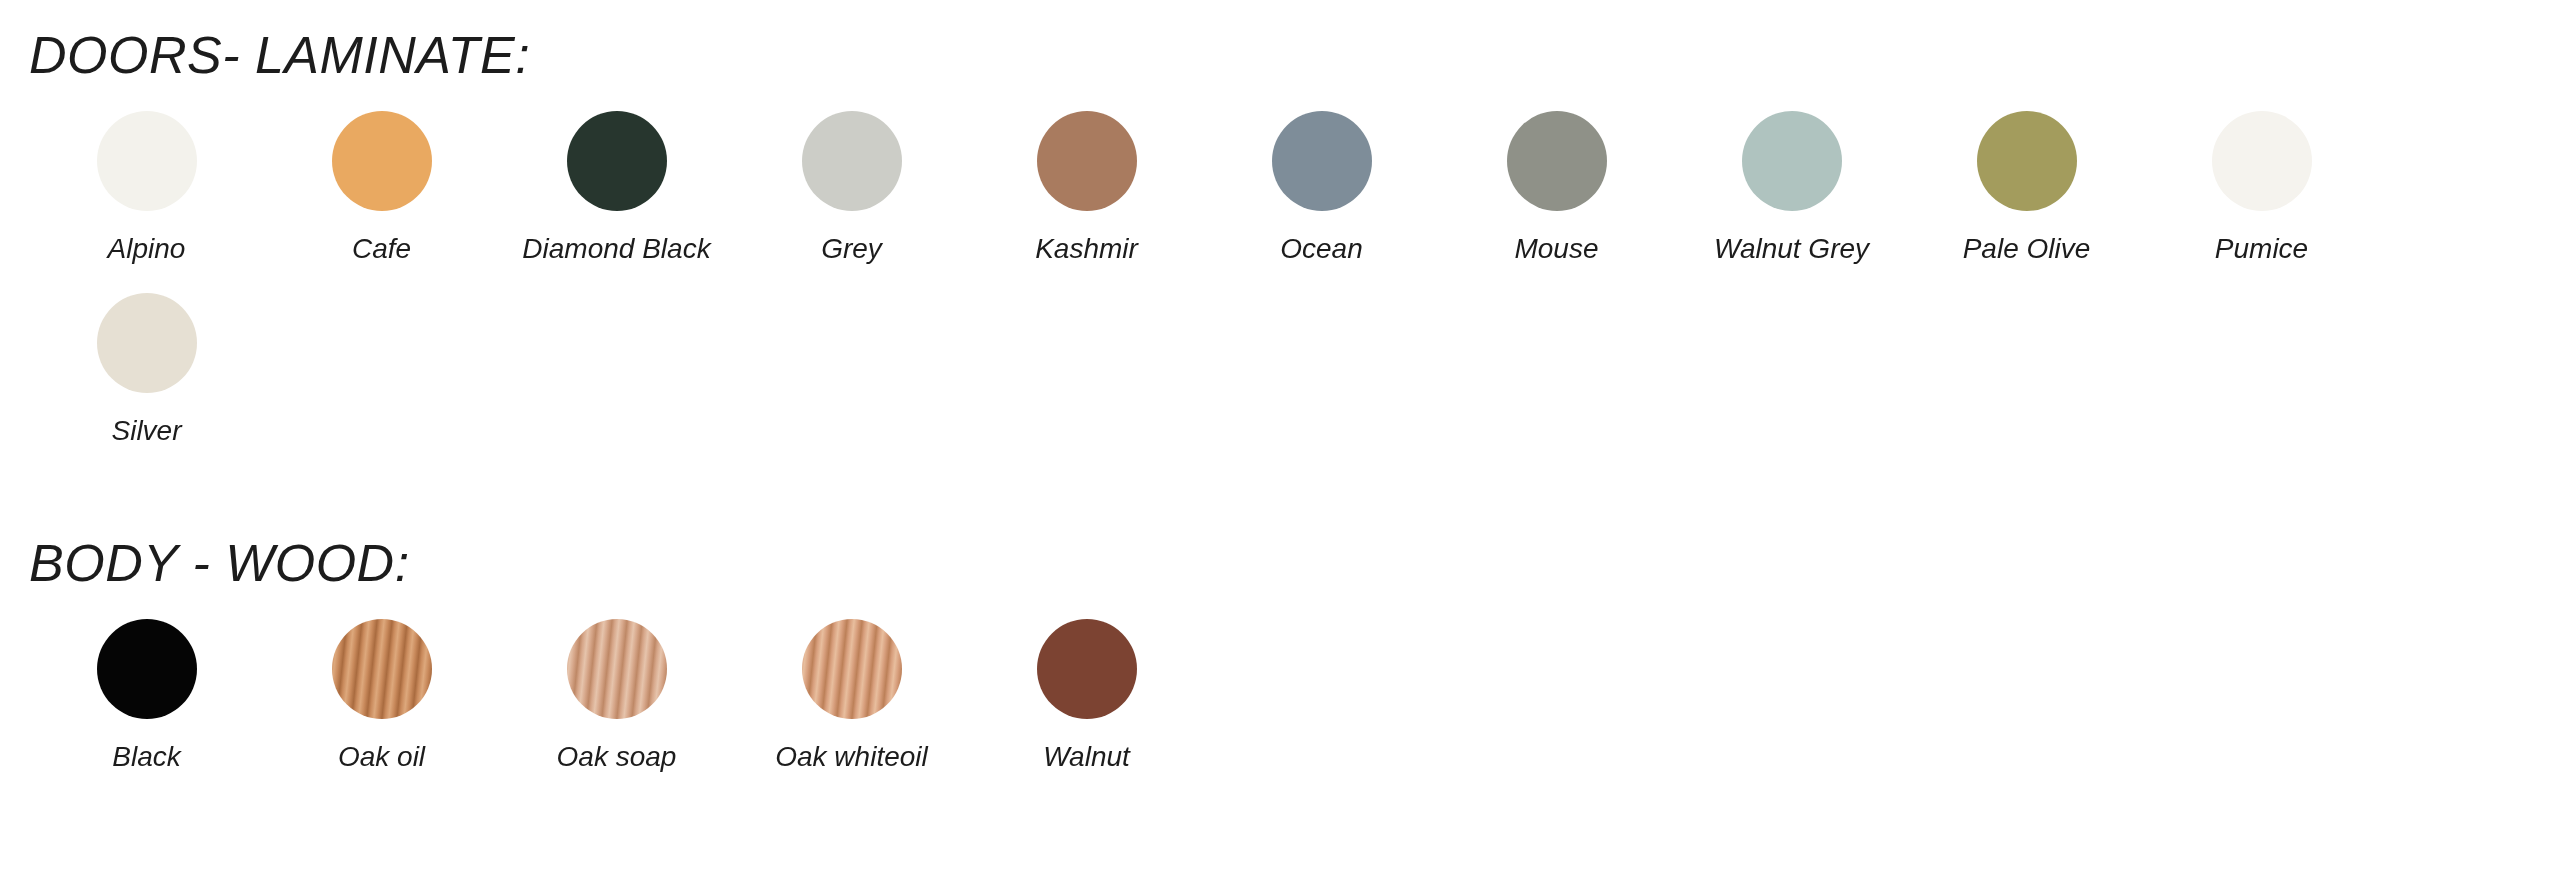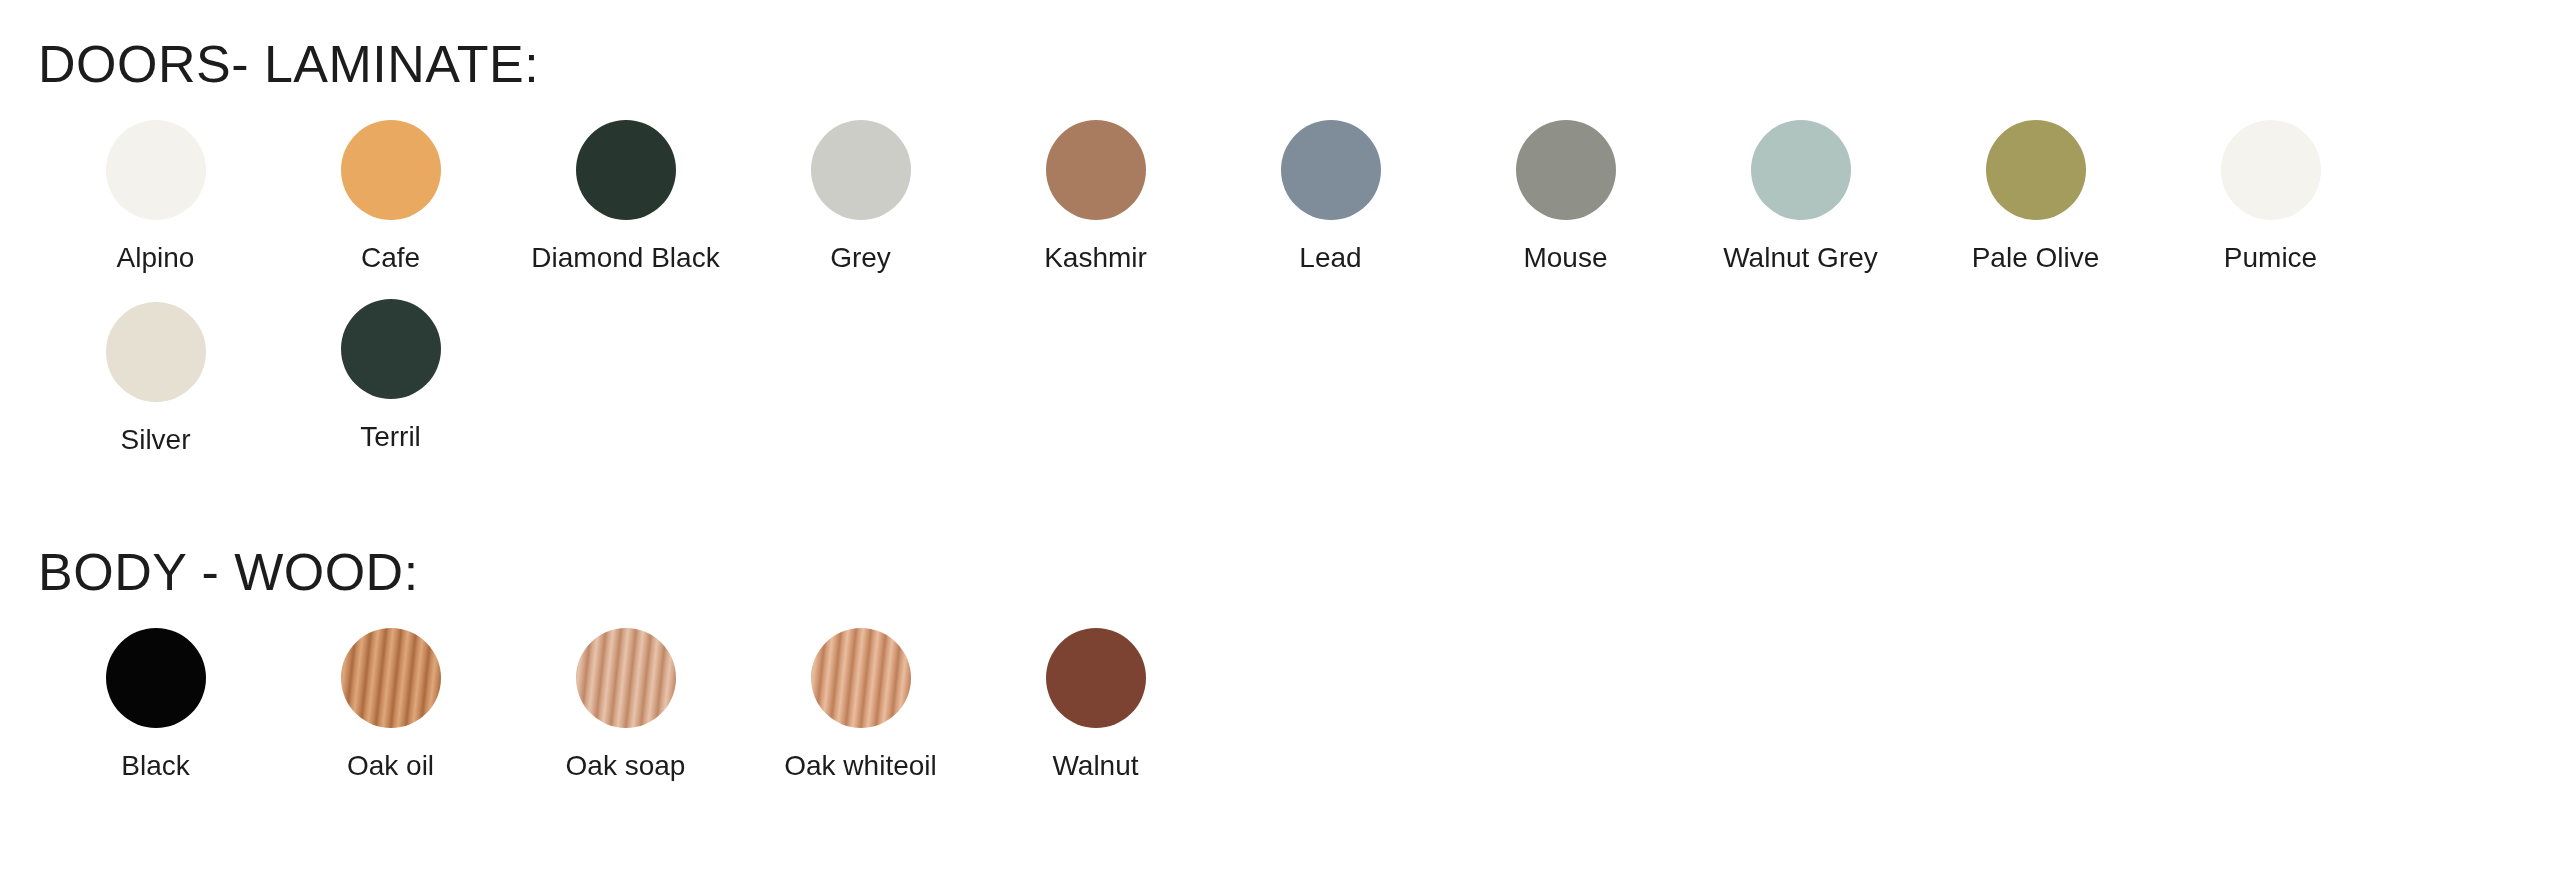--- a/index.html
+++ b/index.html
@@ -12,22 +12,23 @@
     overflow: hidden;
   }
   body {
     font-family: "Liberation Sans", "DejaVu Sans", sans-serif;
     color: #1a1a1a;
     -webkit-font-smoothing: antialiased;
   }
   .page {
     width: 2560px;
     height: 886px;
-    padding: 16px;
+    padding: 7px;
     position: relative;
+    font-style: italic;
   }
   .section { position: relative; }
   .section-title {
     font-size: 52px;
     font-weight: 400;
     letter-spacing: 0.5px;
     color: #1c1c1c;
     margin: 0;
     padding: 0 0 0 22px;
     line-height: 1;
@@ -94,45 +95,41 @@
         <div class="swatch swatch-row-1">
           <span class="swatch-dot" style="background-color: rgb(204, 205, 199);"></span>
           <span class="swatch-label">Grey</span>
         </div>
         <div class="swatch swatch-row-1">
           <span class="swatch-dot" style="background-color: rgb(169, 123, 95);"></span>
           <span class="swatch-label">Kashmir</span>
         </div>
         <div class="swatch swatch-row-1">
           <span class="swatch-dot" style="background-color: rgb(126, 141, 153);"></span>
-          <span class="swatch-label">Lead</span>
+          <span class="swatch-label">Ocean</span>
         </div>
         <div class="swatch swatch-row-1">
           <span class="swatch-dot" style="background-color: rgb(143, 145, 136);"></span>
           <span class="swatch-label">Mouse</span>
         </div>
         <div class="swatch swatch-row-1">
           <span class="swatch-dot" style="background-color: rgb(175, 195, 191);"></span>
           <span class="swatch-label">Walnut Grey</span>
         </div>
         <div class="swatch swatch-row-1">
           <span class="swatch-dot" style="background-color: rgb(163, 156, 93);"></span>
           <span class="swatch-label">Pale Olive</span>
         </div>
         <div class="swatch swatch-row-1">
           <span class="swatch-dot" style="background-color: rgb(245, 243, 238);"></span>
           <span class="swatch-label">Pumice</span>
         </div>
         <div class="swatch swatch-row-1">
           <span class="swatch-dot" style="background-color: rgb(230, 224, 211);"></span>
           <span class="swatch-label">Silver</span>
-        </div>
-        <div class="swatch swatch-row-2">
-          <span class="swatch-dot" style="background-color: rgb(43, 59, 53);"></span>
-          <span class="swatch-label">Terril</span>
         </div>
       </div>
   </div>
 
   <div class="spacer-lg"></div>
 
   <div class="section" id="section-wood">
     <h1 class="section-title">BODY - WOOD:</h1>
 
     <div class="swatch-grid" id="grid-wood">

